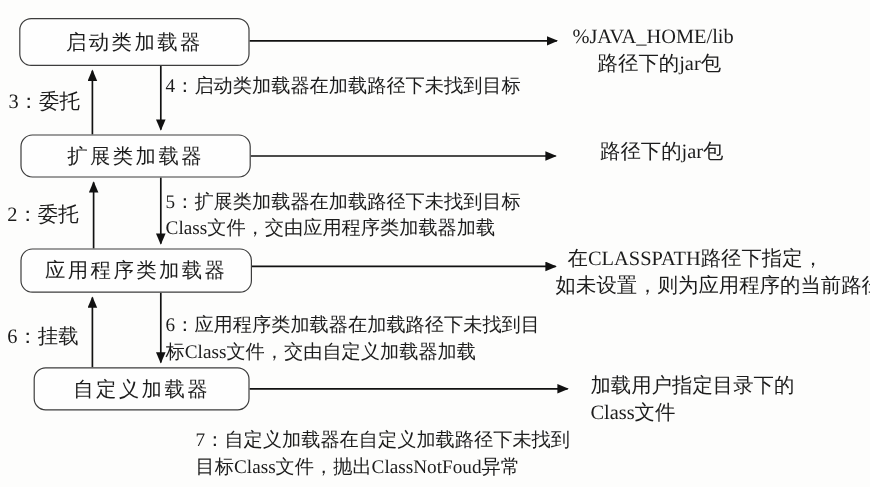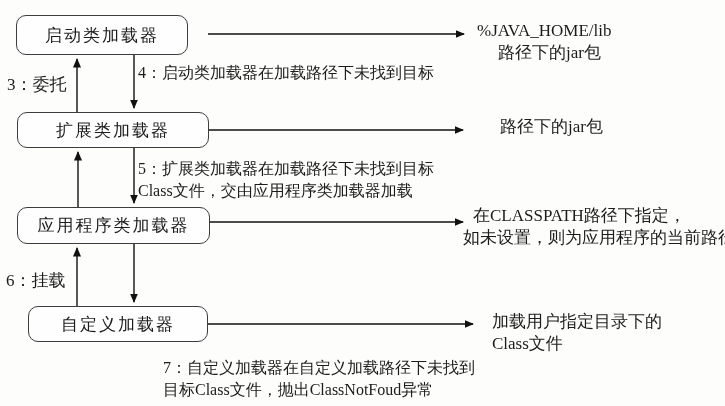--- a/index.html
+++ b/index.html
@@ -78,42 +78,47 @@
     <line x1="134" y1="55" x2="134" y2="108" marker-end="url(#ah)"></line>
     <line x1="134" y1="148" x2="134" y2="203" marker-end="url(#ah)"></line>
     <line x1="134" y1="244" x2="134" y2="302" marker-end="url(#ah)"></line>
 
     <line x1="208" y1="34" x2="464" y2="34" marker-end="url(#ah)"></line>
     <line x1="209" y1="130" x2="463" y2="130" marker-end="url(#ah)"></line>
     <line x1="210" y1="222" x2="463" y2="222" marker-end="url(#ah)"></line>
     <line x1="208" y1="324" x2="473" y2="324" marker-end="url(#ah)"></line>
   </svg>
 
-  <div class="loader-box" style="left:16px;top:15px;width:172px;height:40px;">
+  <div class="loader-box" style="left:16px;top:15px;width:192px;height:40px;">
     <span>启动类加载器</span>
   </div>
   <div class="loader-box" style="left:17px;top:112px;width:192px;height:36px;">
     <span>扩展类加载器</span>
   </div>
   <div class="loader-box" style="left:17px;top:207px;width:193px;height:37px;">
     <span>应用程序类加载器</span>
   </div>
   <div class="loader-box" style="left:28px;top:306px;width:180px;height:36px;">
     <span>自定义加载器</span>
   </div>
 
   <div class="edge-label" style="left:7px;top:73px;">3：委托</div>
+  <div class="edge-label" style="left:6px;top:167px;">2：委托</div>
   <div class="edge-label" style="left:6px;top:269px;">6：挂载</div>
 
   <div class="step-note" style="left:138px;top:62px;">
     <div>4：启动类加载器在加载路径下未找到目标</div>
   </div>
   <div class="step-note" style="left:138px;top:158px;">
     <div>5：扩展类加载器在加载路径下未找到目标</div>
     <div>Class文件，交由应用程序类加载器加载</div>
+  </div>
+  <div class="step-note" style="left:138px;top:261px;">
+    <div>6：应用程序类加载器在加载路径下未找到目</div>
+    <div>标Class文件，交由自定义加载器加载</div>
   </div>
   <div class="step-note" style="left:163px;top:357px;">
     <div>7：自定义加载器在自定义加载路径下未找到</div>
     <div>目标Class文件，抛出ClassNotFoud异常</div>
   </div>
 
   <div class="target-note" style="left:477px;top:20px;">
     <div>%JAVA_HOME/lib</div>
     <div class="ind21">路径下的jar包</div>
   </div>

